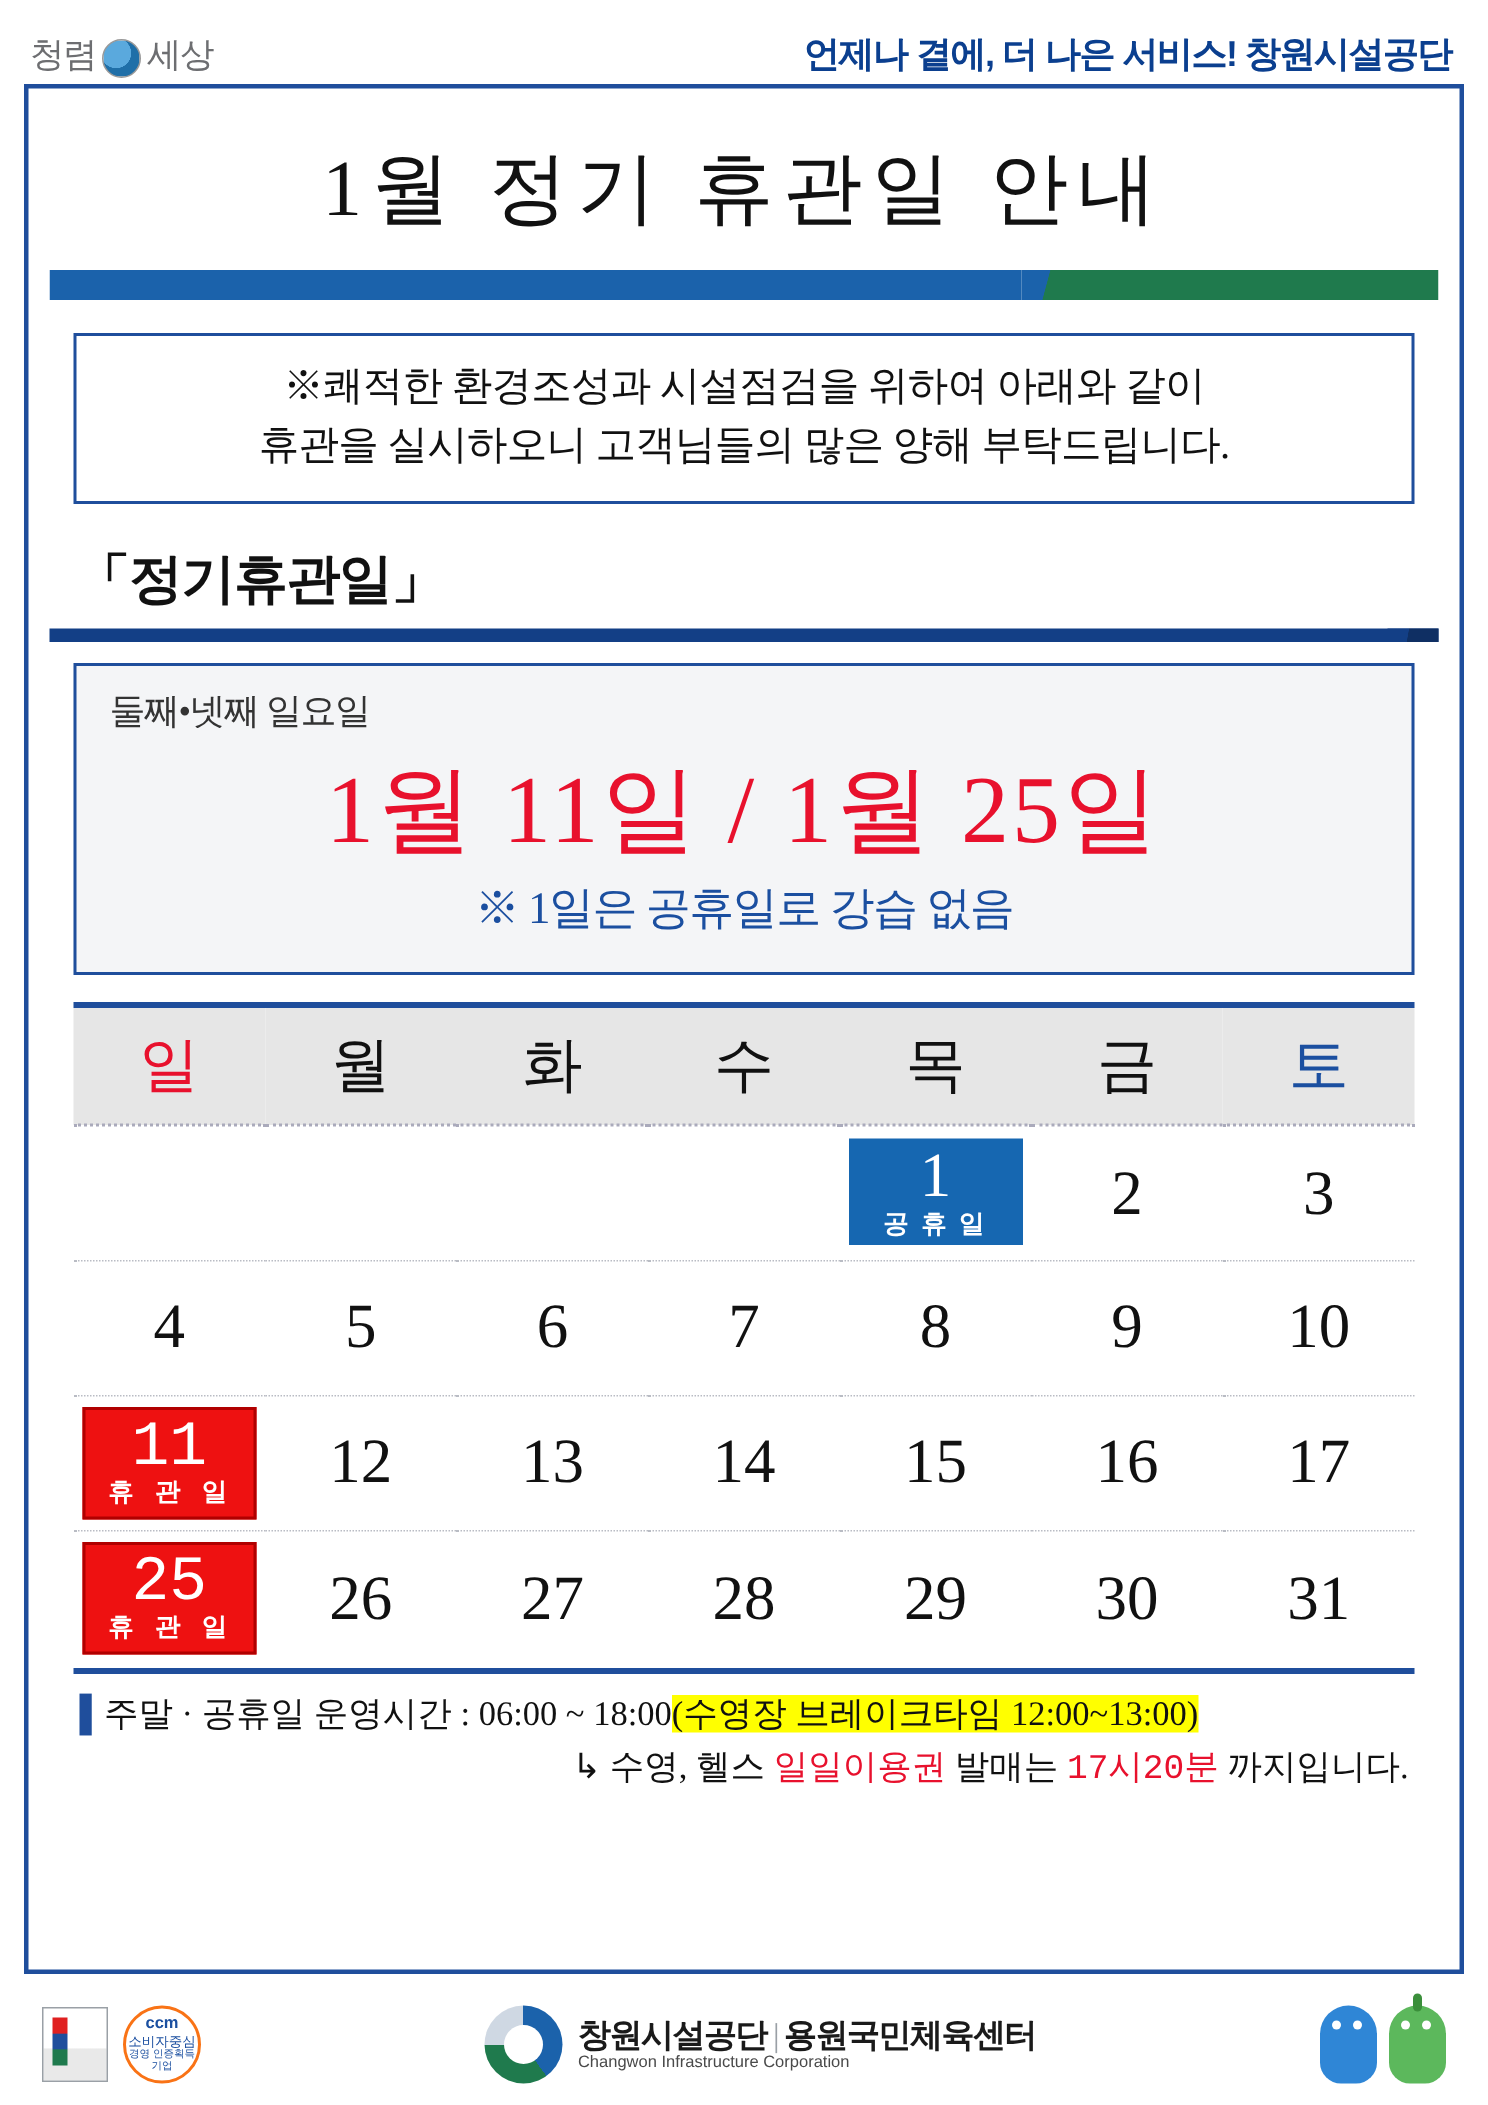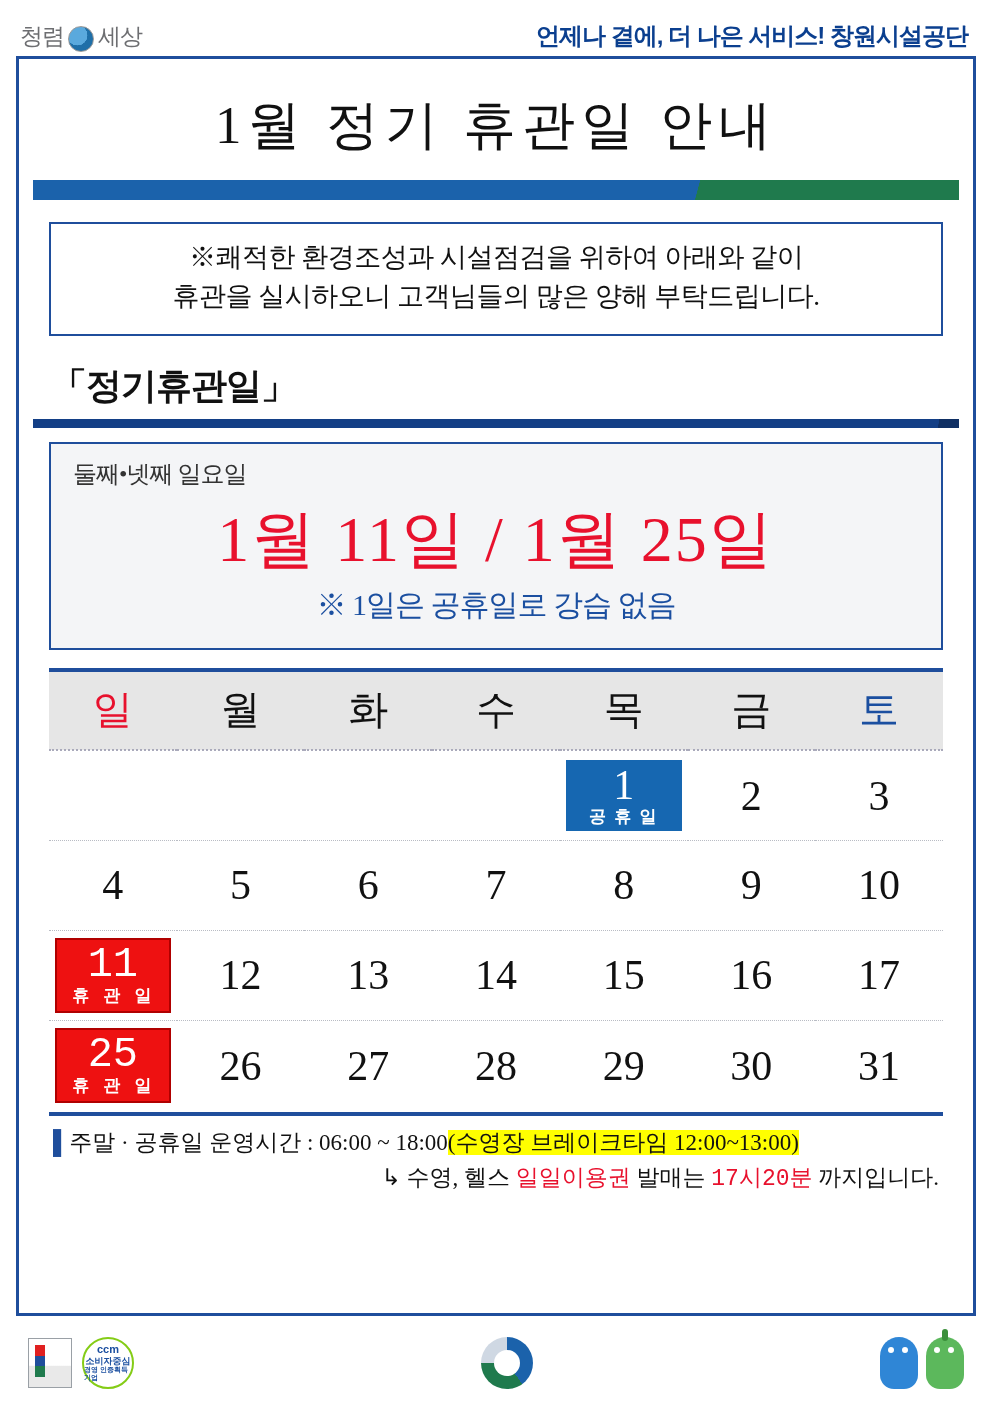--- a/index.html
+++ b/index.html
@@ -245,23 +245,23 @@
     position: relative;
   }
   .cert-box::before {
     content: "";
     position: absolute; left: 6px; top: 6px;
     width: 10px; height: 32px;
     background: linear-gradient(180deg,#e02020 0 33%, #1f4e9c 34% 66%, #1f7a4d 67% 100%);
   }
   .cert-circle {
     width: 52px; height: 52px; border-radius: 50%;
-    border: 2px solid #84cc16;
+    border: 2px solid #f97316;
     display: flex; flex-direction: column; align-items: center; justify-content: center;
-    font-size: 9px; color: #1b4fa0; line-height: 1.15;  font-weight: bold;
+    font-size: 9px; color: #1b4fa0; line-height: 1.15; text-align: center;
   }
   .cert-circle b { font-size: 11px; }
 
   .center-logo { display: flex; align-items: center; gap: 10px; }
   .center-logo .emblem {
     width: 52px; height: 52px;
     border-radius: 50%;
     background: conic-gradient(#1b62ab 0 40%, #1f7a4d 40% 75%, #cfd8e3 75% 100%);
     position: relative;
   }
@@ -409,20 +409,26 @@
     <div class="cert-box"></div>
     <div class="cert-circle">
       <b>ccm</b>
       <span>소비자중심</span>
       <span style="font-size:7px">경영 인증획득기업</span>
     </div>
   </div>
 
   <div class="center-logo">
     <div class="emblem"></div>
+    <div class="txt">
+      <div class="line1">
+        <span>창원시설공단</span><span class="sep">|</span><span>용원국민체육센터</span>
+      </div>
+      <div class="line2">Changwon Infrastructure Corporation</div>
+    </div>
   </div>
 
   <div class="mascots">
     <div class="mascot blue"></div>
     <div class="mascot green"></div>
   </div>
 
 </div>
 
 </body></html>

